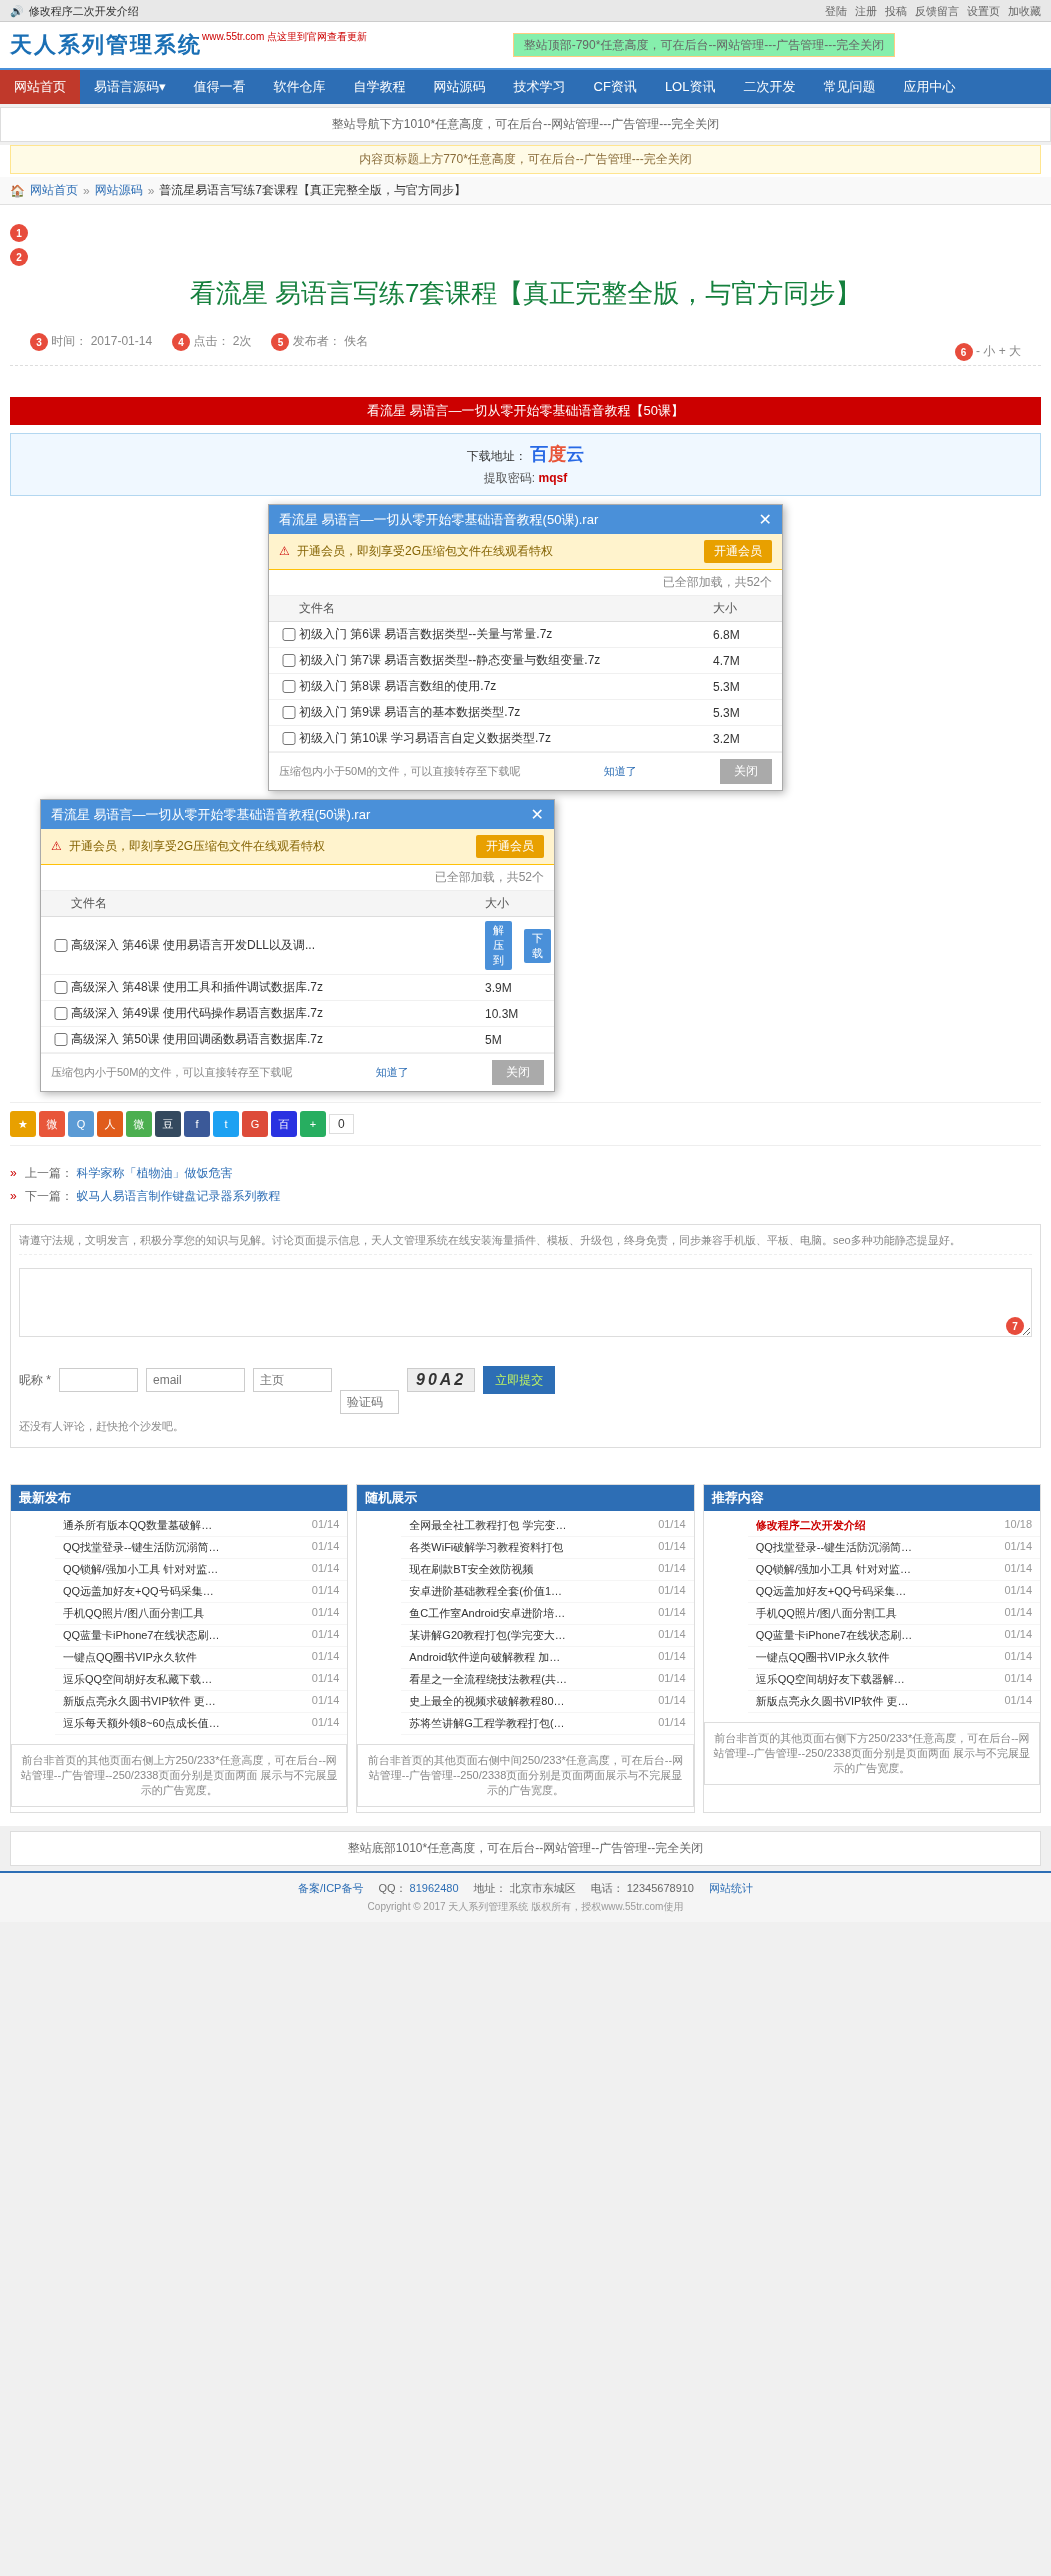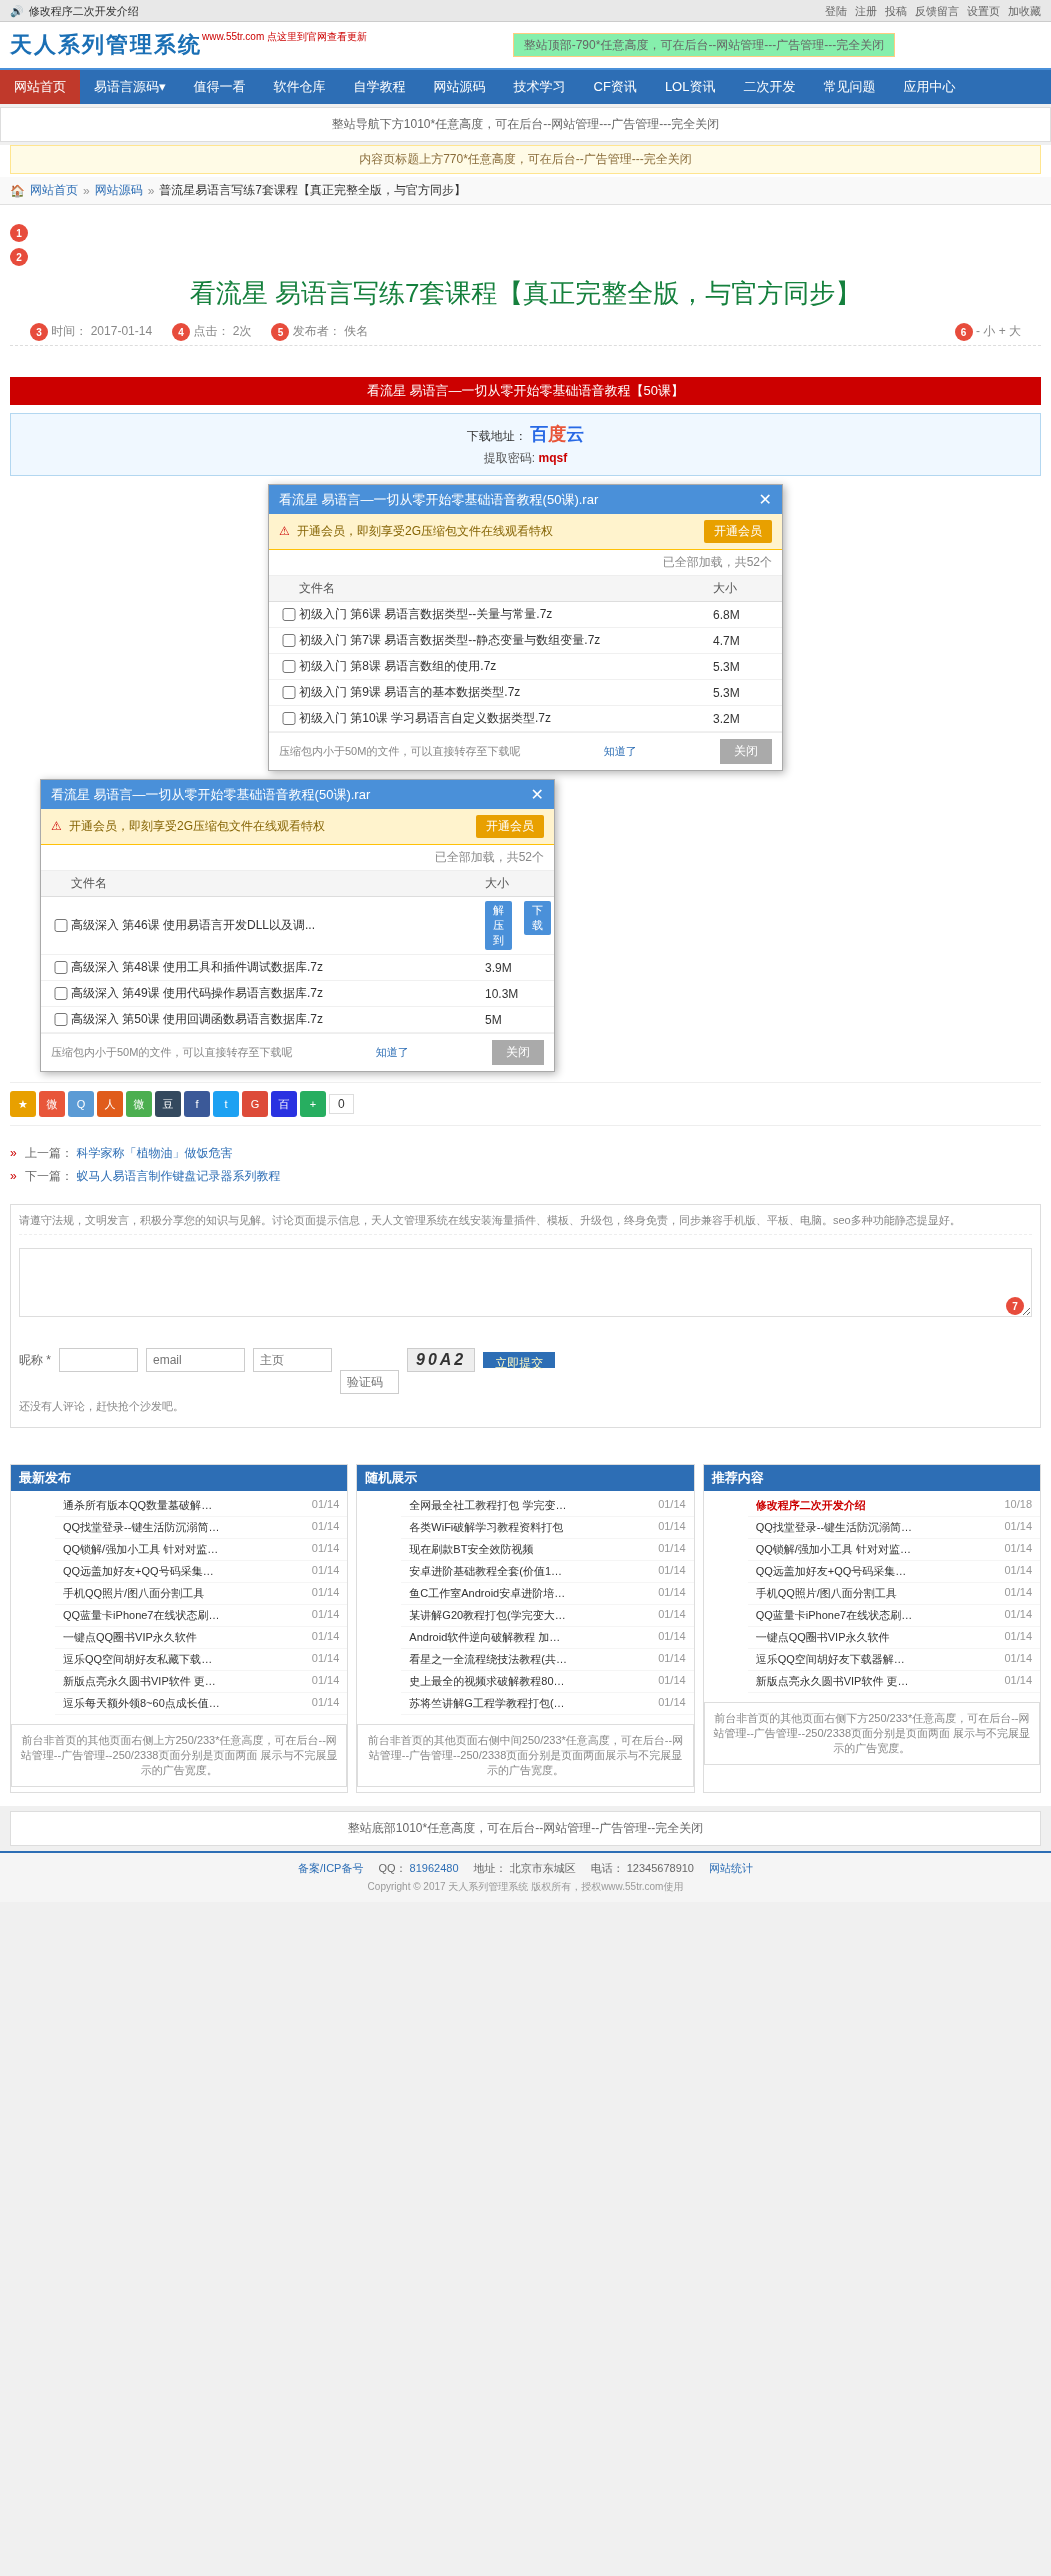--- a/index.html
+++ b/index.html
@@ -35,21 +35,21 @@
     .breadcrumb .sep { color: #999; }
 
     
     .content-wrap { background: #fff; padding: 5px 10px; }
 
     
     .article-header { text-align: center; padding: 10px 0; }
     .article-title { font-size: 26px; font-weight: normal; color: #15803d; padding: 8px 0; }
     .article-meta { font-size: 12px; color: #888; display: flex; justify-content: space-between; align-items: center; padding: 4px 20px; border-bottom: 1px dashed #ddd; margin-bottom: 8px; }
     .article-meta .meta-left { display: flex; gap: 20px; }
-    .article-meta .meta-right { color: #888; }
+    .article-meta .meta-right { color: #888; margin-top: 20px; }
 
     
     .article-body { padding: 8px 0; }
     .course-banner { background: #c00; color: #fff; text-align: center; padding: 5px; font-size: 13px; margin: 5px 0; }
     .download-area { background: #f0f8ff; border: 1px solid #b3d7f0; padding: 8px; margin: 8px 0; text-align: center; }
     .baidu-logo { color: #2869e5; font-size: 18px; font-weight: bold; }
     .baidu-logo span { color: #e8563a; }
     .download-code { color: #c00; font-weight: bold; }
     .modal { background: #fff; border: 1px solid #aaa; box-shadow: 2px 2px 8px rgba(0,0,0,0.3); margin: 5px auto; max-width: 495px; }
     .modal-title-bar { background: #4a90d9; color: #fff; padding: 5px 10px; display: flex; justify-content: space-between; align-items: center; font-size: 13px; }
@@ -85,21 +85,21 @@
     .comment-notice { font-size: 11px; color: #888; border-bottom: 1px dashed #eee; padding-bottom: 6px; margin-bottom: 8px; }
     .comment-form { padding: 5px 0; }
     .comment-textarea { width: 100%; height: 69px; border: 1px solid #ddd; padding: 5px; font-size: 12px; resize: vertical; }
     .comment-fields { display: flex; align-items: center; gap: 8px; margin-top: 6px; }
     .comment-fields input { border: 1px solid #ccc; padding: 3px 6px; font-size: 12px; height: 24px; }
     .comment-fields input.name-f { width: 79px; }
     .comment-fields input.email-f { width: 99px; }
     .comment-fields input.web-f { width: 79px; }
     .comment-fields input.verify-f { width: 59px; margin-top: 44px; }
     .captcha-img { background: #eee; border: 1px solid #ccc; padding: 2px 8px; font-size: 16px; font-weight: bold; color: #333; font-style: italic; letter-spacing: 3px; height: 24px; display: flex; align-items: center; }
-    .submit-btn { background: #2d6eb5; color: #fef9c3; padding: 3px 12px; border: none; cursor: pointer; font-size: 12px; height: 16px; }
+    .submit-btn { background: #2d6eb5; color: #bef264; padding: 3px 12px; border: none; cursor: pointer; font-size: 12px; height: 28px; }
     .comment-login { font-size: 11px; color: #888; margin-top: 5px; }
 
     
     .bottom-panels { display: grid; grid-template-columns: 1fr 1fr 1fr; gap: 8px; padding: 8px 0; margin-top: 10px; }
     .panel { background: #fff; border: 1px solid #ddd; }
     .panel-header { background: #2d6eb5; color: #fff; padding: 4px 8px; font-size: 13px; font-weight: bold; }
     .panel-list { padding: 4px 0; }
     .panel-item { display: flex; justify-content: space-between; padding: 3px 8px; font-size: 11px; border-bottom: 1px solid #f5f5f5; margin-left: 44px; }
     .panel-item a { color: #333; overflow: hidden; text-overflow: ellipsis; white-space: nowrap; max-width: 158px; display: inline-block; }
     .panel-item .date { color: #999; white-space: nowrap; }
@@ -308,21 +308,21 @@
           <div class="modal-count">已全部加载，共52个</div>
           <div class="modal-file-header">
             <span></span>
             <span>文件名</span>
             <span>大小</span>
           </div>
           <div class="modal-file-list">
             <div class="modal-file-row">
               <input type="checkbox" style="">
               <span>高级深入 第46课 使用易语言开发DLL以及调...</span>
-              <span style="display:flex; gap:12px; align-items:flex-start;">
+              <span style="display:flex; gap:12px; align-items:center;">
                 <button class="modal-action-btn">解压到</button>
                 <button class="modal-action-btn">下载</button>
               </span>
             </div>
             <div class="modal-file-row">
               <input type="checkbox" style="">
               <span>高级深入 第48课 使用工具和插件调试数据库.7z</span>
               <span>3.9M</span>
             </div>
             <div class="modal-file-row">

